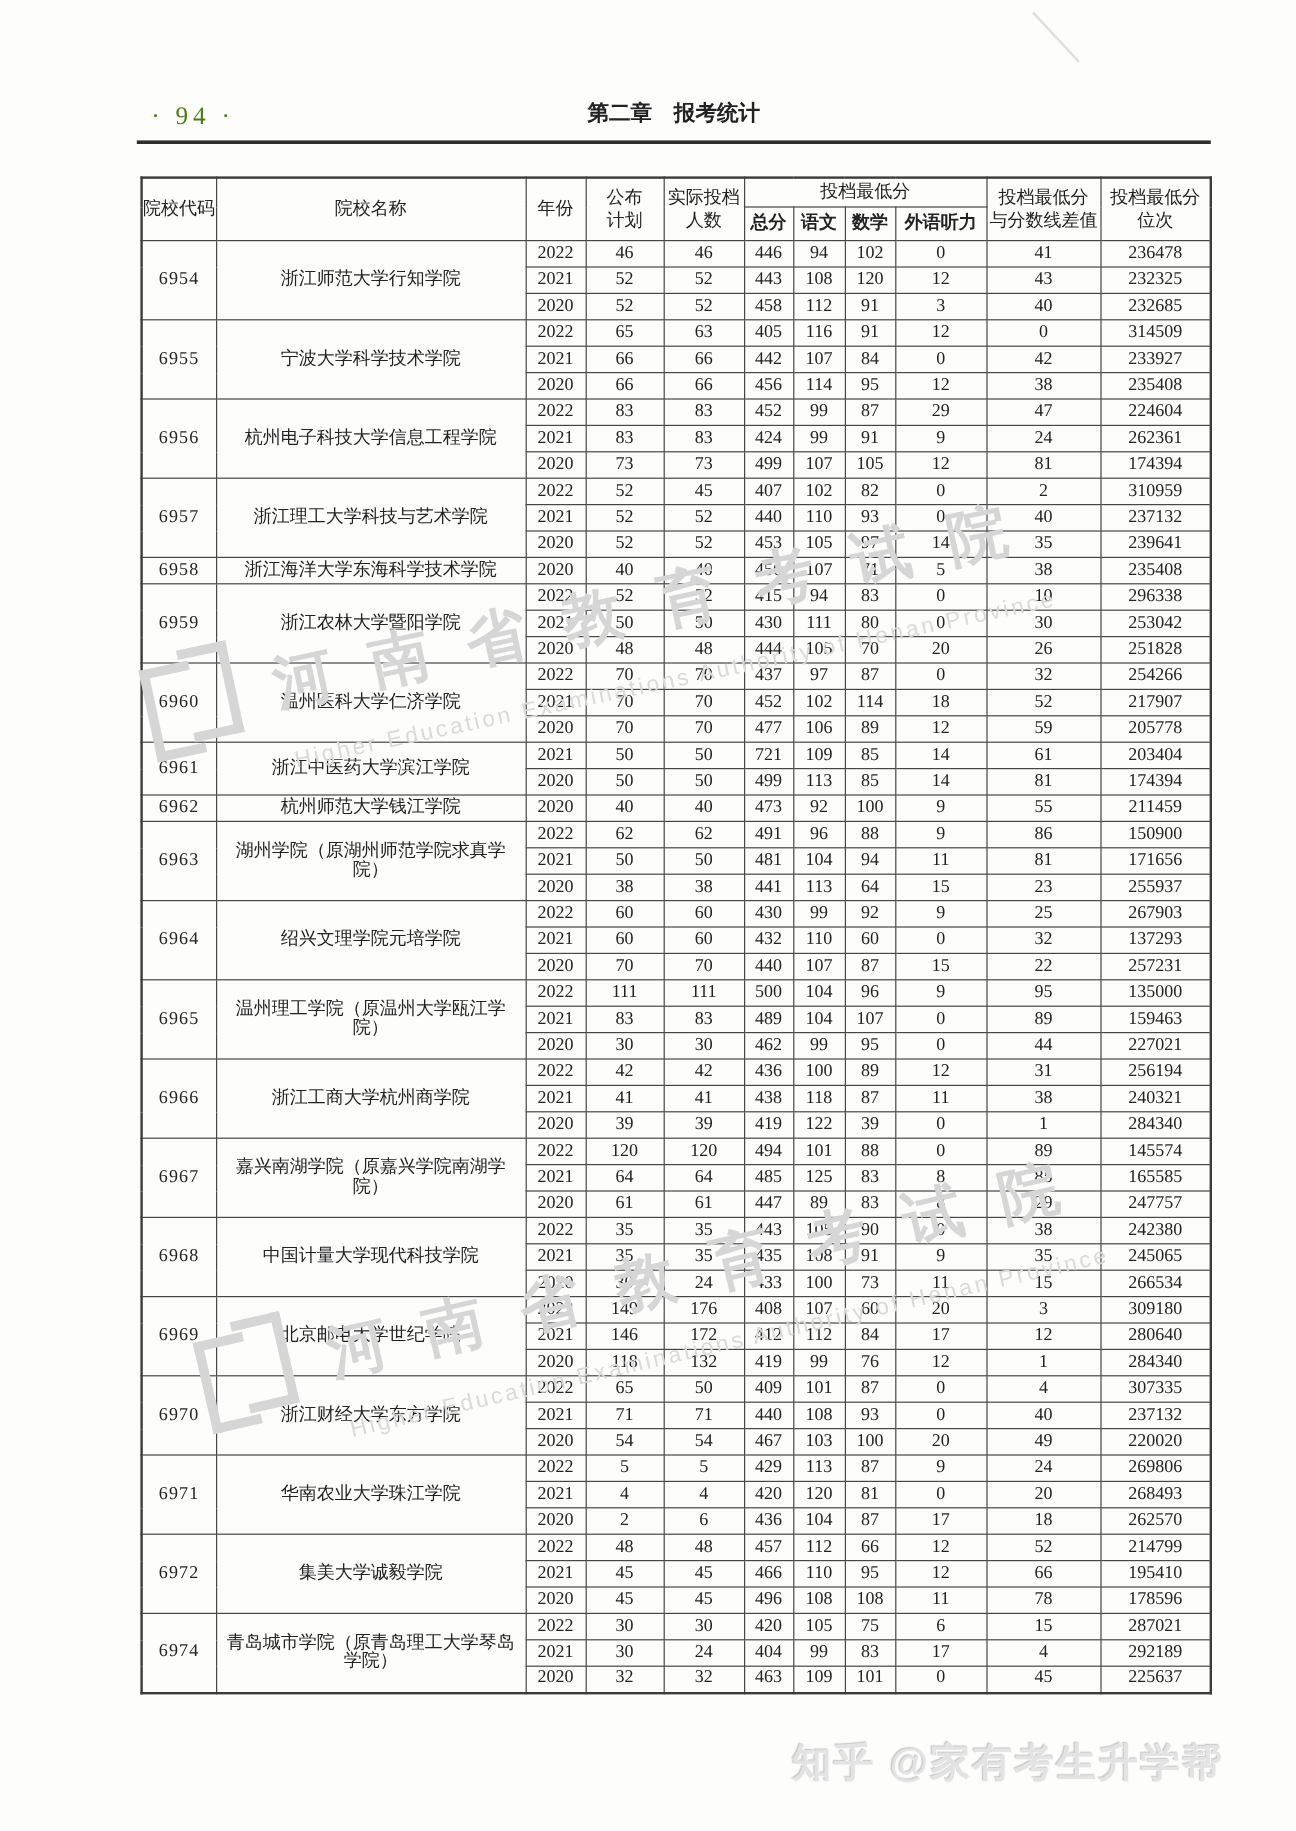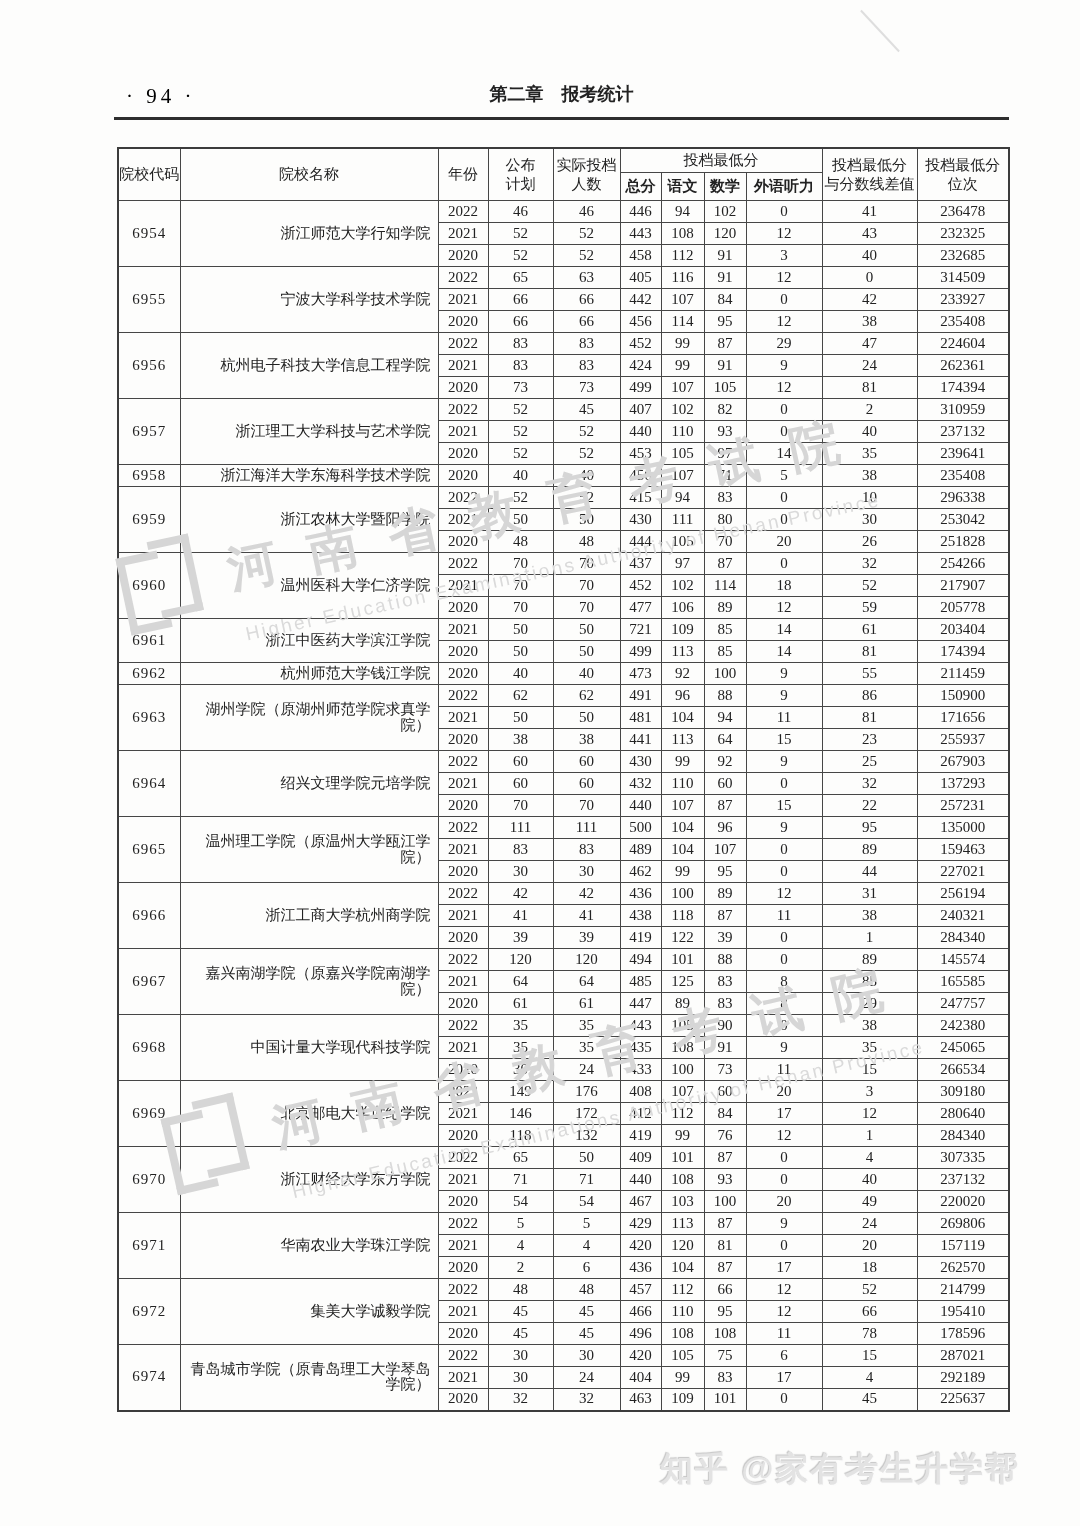--- a/index.html
+++ b/index.html
@@ -4,21 +4,21 @@
 <style>
   html,body{margin:0;padding:0;}
   body{
     width:1080px;height:1526px;position:relative;overflow:hidden;
     background:#fdfdfc;
     font-family:"Liberation Serif","DejaVu Serif",serif;
     color:#1e1e1e;
   }
   .page-number{
     position:absolute;left:126px;top:84px;
-    font-size:21px;letter-spacing:4px;color:#000000;
+    font-size:21px;letter-spacing:4px;color:#4d7c0f;
   }
   .chapter-title{
     position:absolute;left:115px;top:82px;width:893px;
     text-align:center;font-size:18px;font-weight:bold;color:#222;
     font-family:"Liberation Sans","DejaVu Sans",sans-serif;
   }
   .header-rule{
     position:absolute;left:114px;top:117px;width:895px;height:0;
     border-top:3px solid #2e2e2e;
   }
@@ -37,21 +37,21 @@
   }
   .admissions thead th{
     font-weight:normal;font-size:15px;line-height:1.25;
     white-space:pre-line;
   }
   .admissions thead tr.h1 th{height:23px;}
   .admissions thead tr.h2 th{height:27px;font-weight:bold;}
   .admissions tbody tr{height:22px;}
   .admissions tbody td{line-height:1.05;}
   td.name-cell{
-    text-align:right;padding:0 7px;font-size:15px;line-height:1.3;
+    text-align:center;padding:0 7px;font-size:15px;line-height:1.3;
   }
   td.code-cell{font-size:15px;letter-spacing:1px;}
   td.num-cell{font-size:15px;}
   
   .stamp{
     position:absolute;z-index:3;color:#d6d6d6;pointer-events:none;
     transform-origin:0 50%;
   }
   .stamp-row{display:flex;align-items:center;gap:30px;}
   .stamp-logo{position:relative;width:78px;height:90px;flex:0 0 auto;}
@@ -681,21 +681,21 @@
       </tr>
       <tr>
         <td class="num-cell">2021</td>
         <td class="num-cell">4</td>
         <td class="num-cell">4</td>
         <td class="num-cell">420</td>
         <td class="num-cell">120</td>
         <td class="num-cell">81</td>
         <td class="num-cell">0</td>
         <td class="num-cell">20</td>
-        <td class="num-cell">157119</td>
+        <td class="num-cell">268493</td>
       </tr>
       <tr>
         <td class="num-cell">2020</td>
         <td class="num-cell">2</td>
         <td class="num-cell">6</td>
         <td class="num-cell">436</td>
         <td class="num-cell">104</td>
         <td class="num-cell">87</td>
         <td class="num-cell">17</td>
         <td class="num-cell">18</td>

